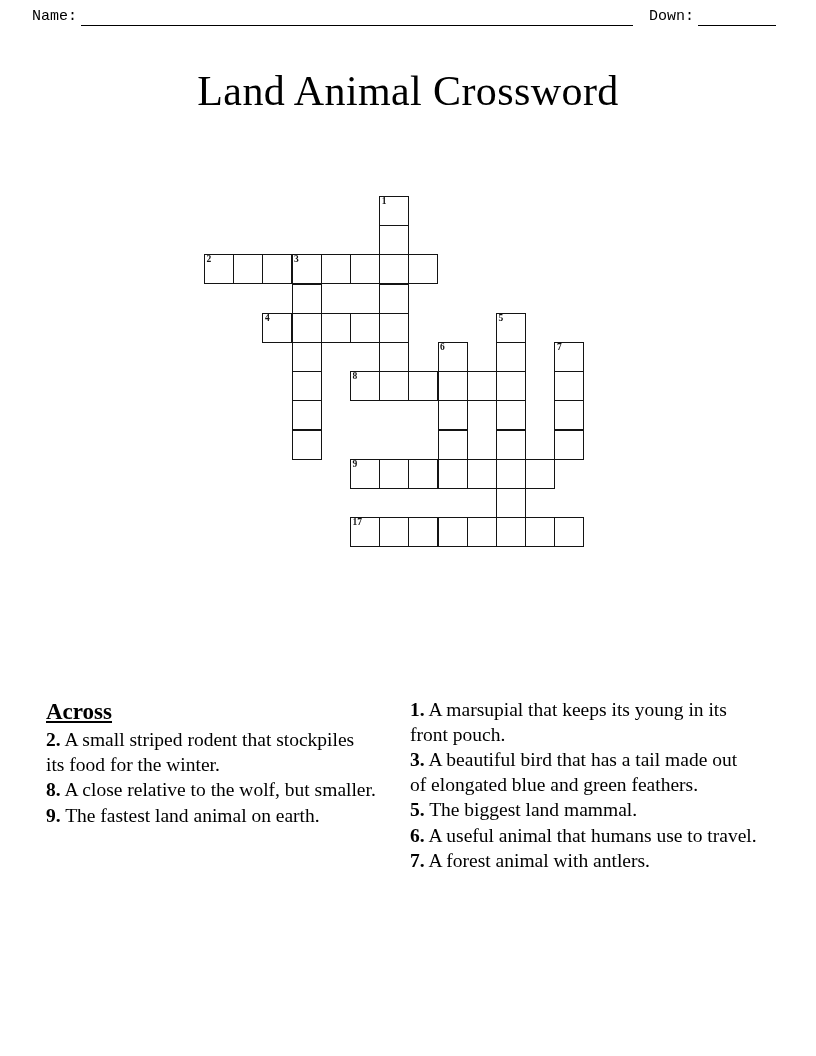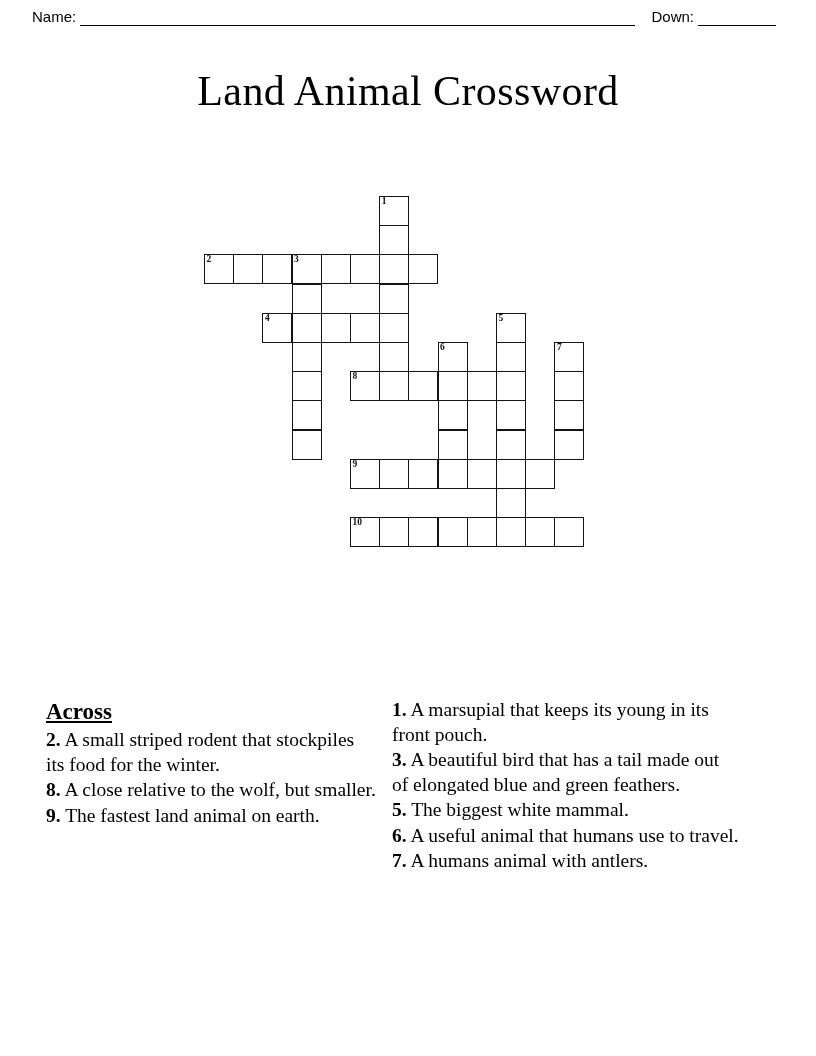--- a/index.html
+++ b/index.html
@@ -20,21 +20,21 @@
   .header-row {
     position: absolute;
     left: 0;
     top: 0;
     width: 816px;
     height: 26px;
     display: flex;
     align-items: flex-end;
     padding: 0 40px 0 32px;
     box-sizing: border-box;
-    font-family: Liberation Sans, sans-serif;
+    font-family: Liberation Mono, monospace;
     font-size: 15px;
   }
   .field-label {
     white-space: nowrap;
     padding-bottom: 1px;
   }
   .rule {
     border-bottom: 1px solid #000;
     height: 14px;
   }
@@ -86,20 +86,21 @@
 
   
   .clues {
     position: absolute;
     left: 0;
     top: 698px;
     width: 816px;
     display: flex;
     padding: 0 40px 0 46px;
     box-sizing: border-box;
+    gap: 18px;
   }
   .clue-col { width: 330px; }
   .clue-col.right { width: 348px; margin-left: 16px; }
   .clue-heading {
     font-family: "Liberation Serif", serif;
     font-size: 23px;
     font-weight: 700;
     text-decoration: underline;
     margin: 0 0 2px 0;
     line-height: 28px;
@@ -185,21 +186,21 @@
     <div class="cell" style="left: 408.4px; top: 371.2px;"></div>
     <div class="cell" style="left: 466.8px; top: 371.2px;"></div>
     <div class="cell" style="left: 350px; top: 458.8px;">
       <span class="cell-num">9</span>
     </div>
     <div class="cell" style="left: 379.2px; top: 458.8px;"></div>
     <div class="cell" style="left: 408.4px; top: 458.8px;"></div>
     <div class="cell" style="left: 466.8px; top: 458.8px;"></div>
     <div class="cell" style="left: 525.2px; top: 458.8px;"></div>
     <div class="cell" style="left: 350px; top: 517.2px;">
-      <span class="cell-num">10</span>
+      <span class="cell-num">17</span>
     </div>
     <div class="cell" style="left: 379.2px; top: 517.2px;"></div>
     <div class="cell" style="left: 408.4px; top: 517.2px;"></div>
     <div class="cell" style="left: 437.6px; top: 517.2px;"></div>
     <div class="cell" style="left: 466.8px; top: 517.2px;"></div>
     <div class="cell" style="left: 525.2px; top: 517.2px;"></div>
     <div class="cell" style="left: 554.4px; top: 517.2px;"></div>
   </div>
 
 <div class="clues">
@@ -207,18 +208,18 @@
   <div class="clue-col">
     <div class="clue-heading">Across</div>
     <p class="clue"><span class="num">2.</span> <span>A small striped rodent that stockpiles its food for the winter.</span></p>
     <p class="clue"><span class="num">8.</span> <span>A close relative to the wolf, but smaller.</span></p>
     <p class="clue"><span class="num">9.</span> <span>The fastest land animal on earth.</span></p>
   </div>
 
   <div class="clue-col right">
     <p class="clue"><span class="num">1.</span> <span>A marsupial that keeps its young in its front pouch.</span></p>
     <p class="clue"><span class="num">3.</span> <span>A beautiful bird that has a tail made out of elongated blue and green feathers.</span></p>
-    <p class="clue"><span class="num">5.</span> <span>The biggest white mammal.</span></p>
+    <p class="clue"><span class="num">5.</span> <span>The biggest land mammal.</span></p>
     <p class="clue"><span class="num">6.</span> <span>A useful animal that humans use to travel.</span></p>
-    <p class="clue"><span class="num">7.</span> <span>A humans animal with antlers.</span></p>
+    <p class="clue"><span class="num">7.</span> <span>A forest animal with antlers.</span></p>
   </div>
 
 </div>
 
 </body></html>

